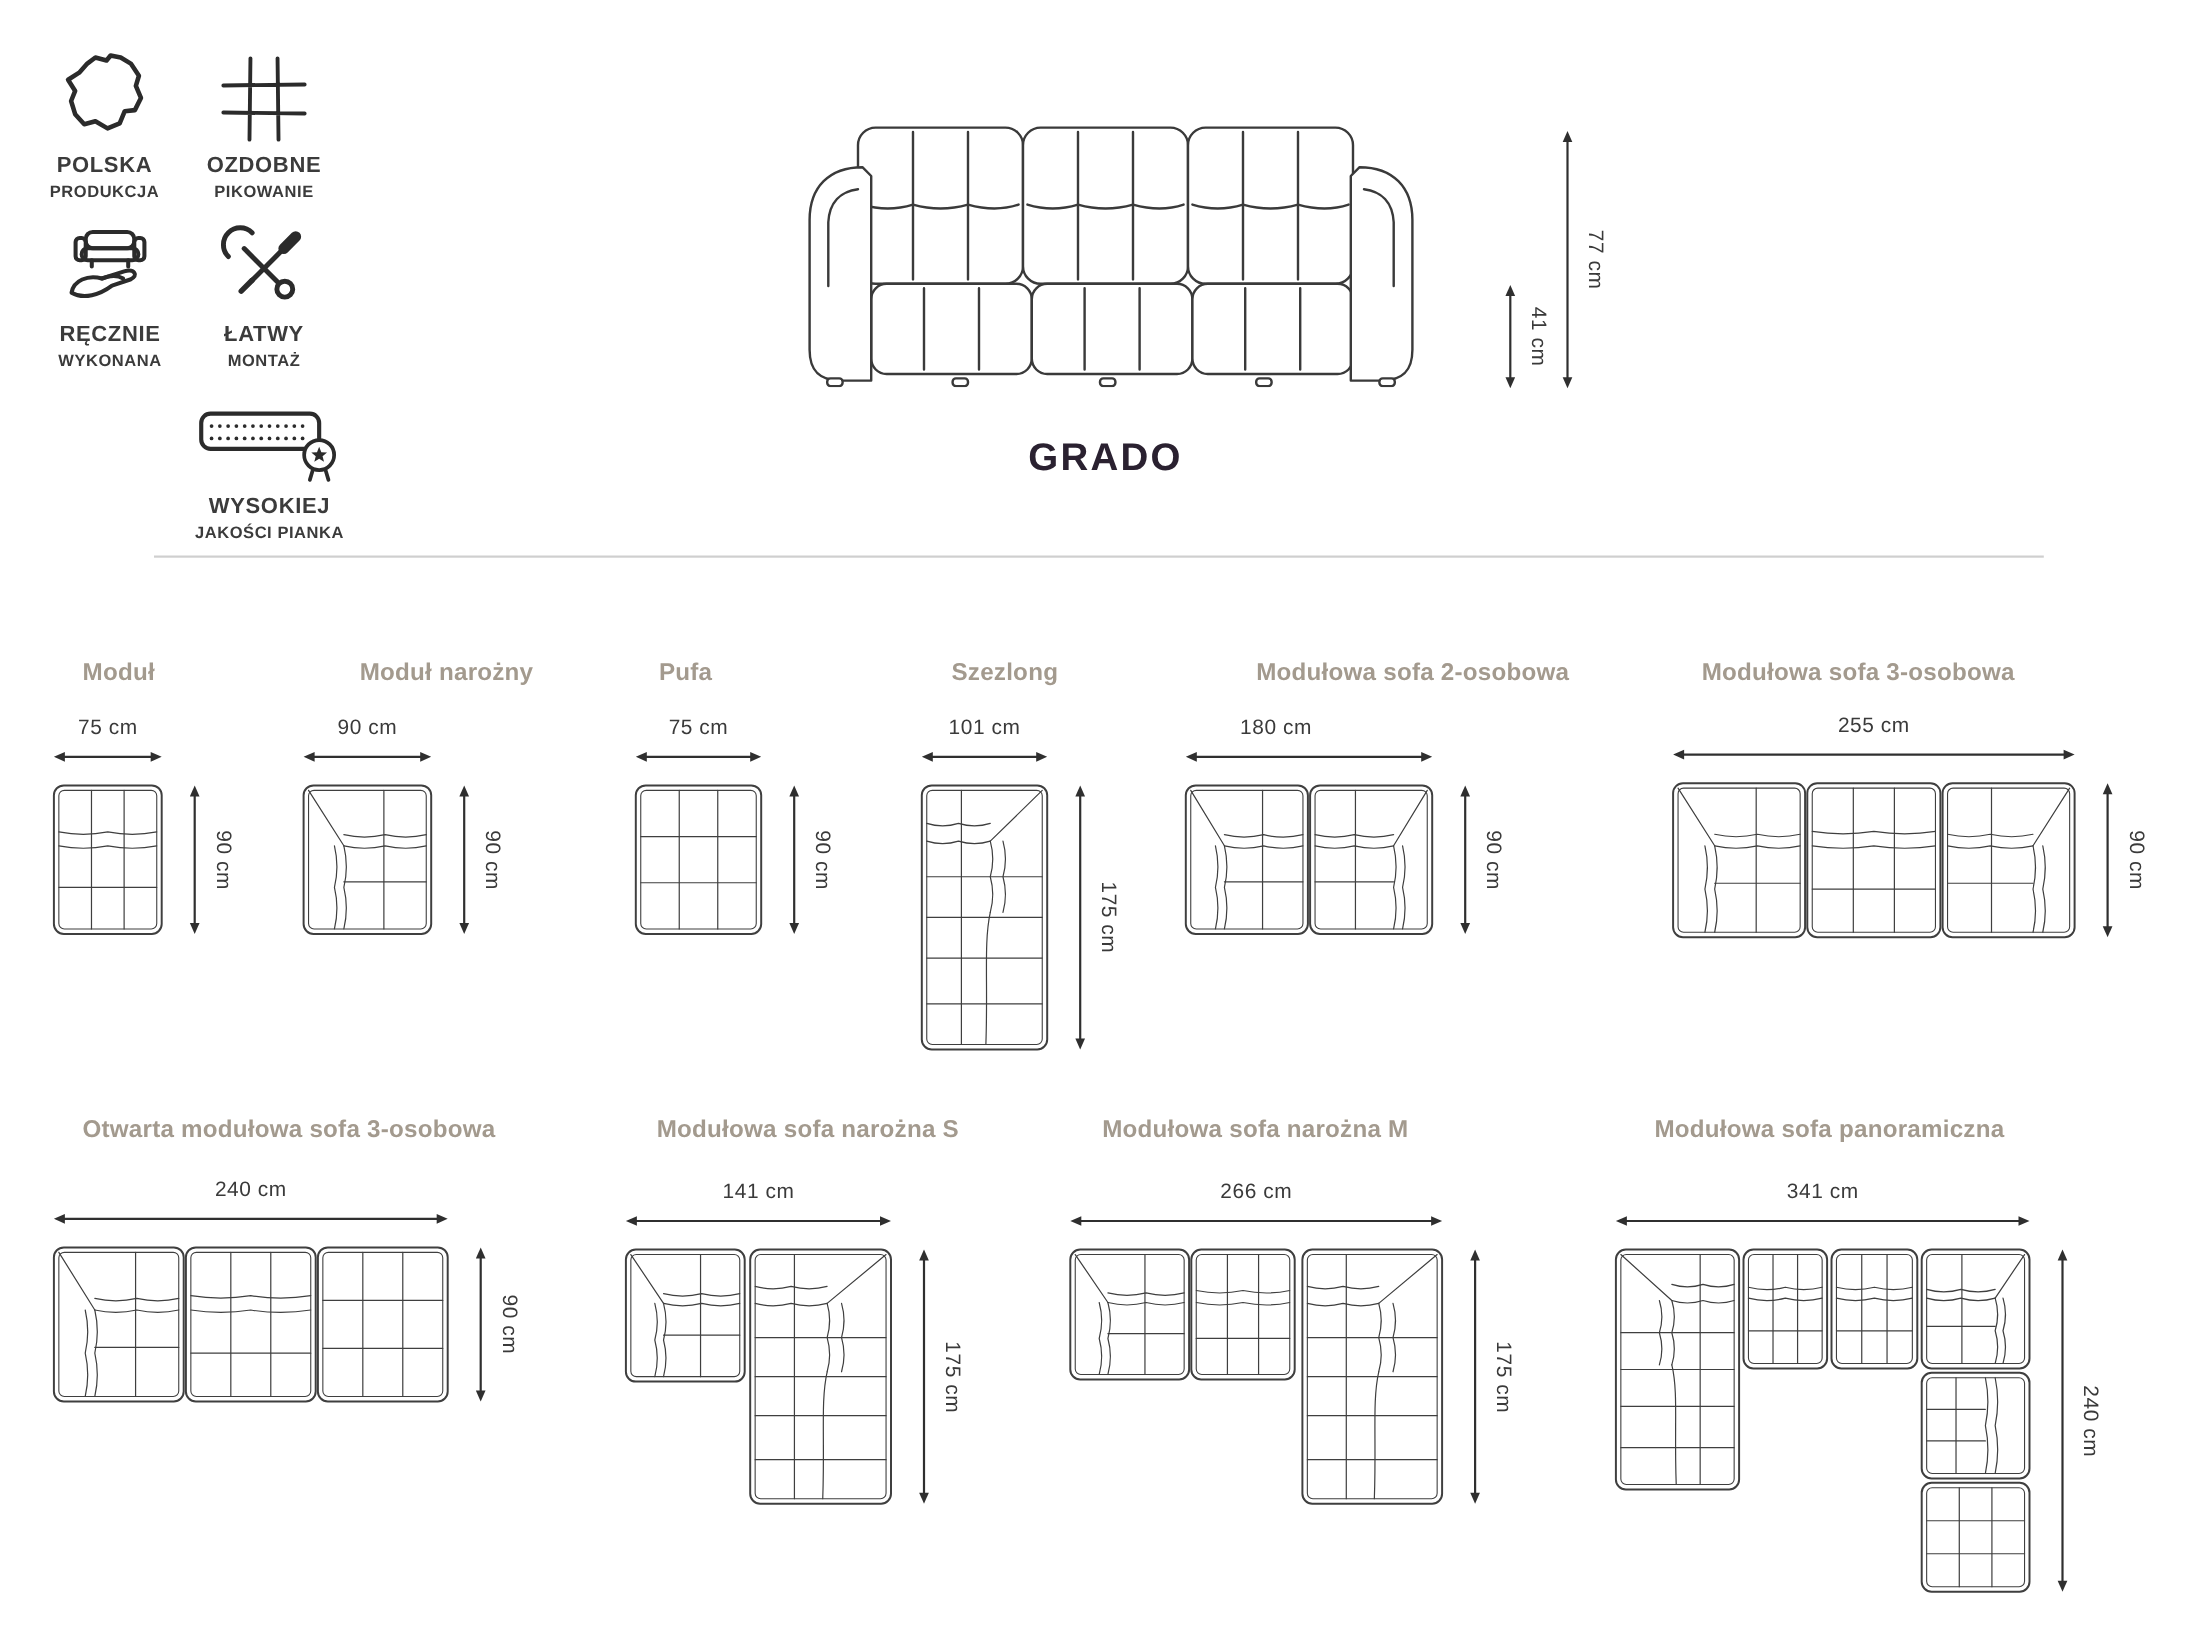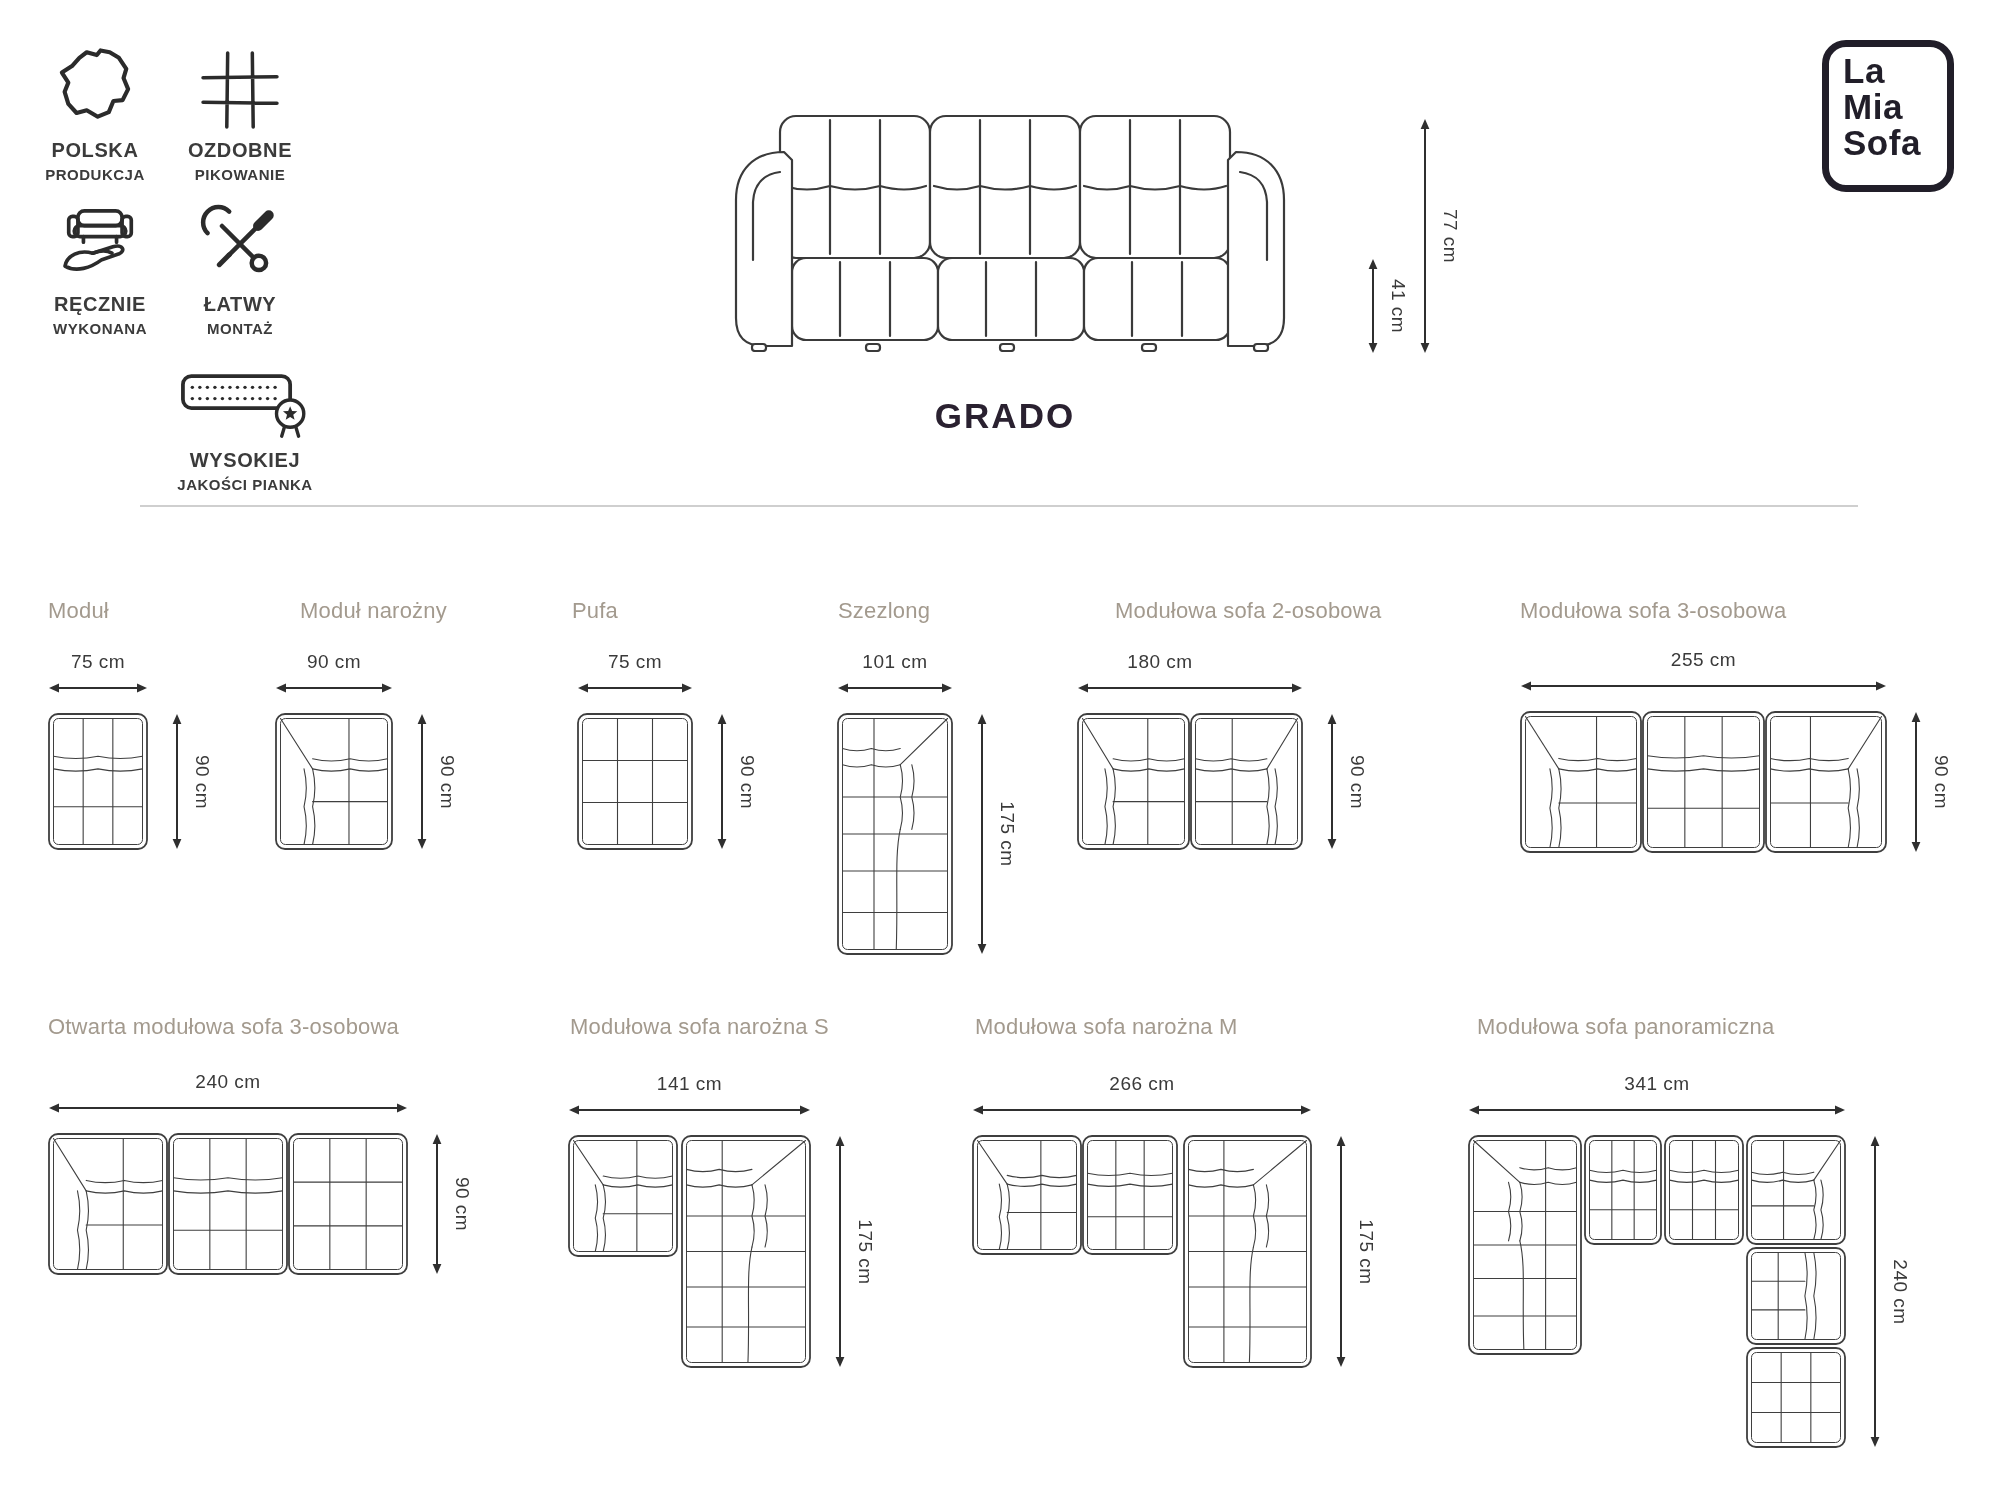--- a/index.html
+++ b/index.html
@@ -5,21 +5,21 @@
   html,body{margin:0;padding:0;background:#ffffff;}
   #canvas{position:relative;width:2000px;height:1500px;background:#ffffff;overflow:hidden;
           font-family:"Liberation Sans", sans-serif;color:#3a3a3a;}
   .abs{position:absolute;}
   .ctr{transform:translateX(-50%);}
   .rot{transform:translate(-50%,-50%) rotate(90deg);white-space:nowrap;}
   .feature{position:absolute;text-align:center;}
   .f-icon{height:96px;display:flex;align-items:center;justify-content:center;}
   .f-line1{font-size:20px;font-weight:700;color:#3b3b3b;letter-spacing:.6px;line-height:24px;}
   .f-line2{font-size:15px;font-weight:700;color:#3b3b3b;letter-spacing:.5px;margin-top:4px;line-height:18px;}
-  .mod-name{font-size:22px;font-weight:400;color:#a39a8e;letter-spacing:.2px;white-space:nowrap;}
+  .mod-name{font-size:22px;font-weight:700;color:#a39a8e;letter-spacing:.2px;white-space:nowrap;margin-left:27px;}
   .dim{font-size:19px;font-weight:500;color:#3a3a3a;letter-spacing:.5px;white-space:nowrap;}
   .grado{font-size:35px;font-weight:700;color:#2a2130;letter-spacing:2px;}
   .logo{box-sizing:border-box;width:132px;height:152px;border:7px solid #211e29;border-radius:24px;
         background:#ffffff;padding:6px 0 0 14px;}
   .logo div{font-size:35px;font-weight:800;color:#211e29;line-height:36px;letter-spacing:.5px;}
   .divider{height:2px;background:#cfcfcf;}
 </style>
 </head>
 <body>
 
@@ -154,25 +154,20 @@
 
   <svg class="abs" style="left:1418px;top:118px;" width="14" height="236" viewBox="0 0 14 236">
     <line x1="7" y1="9" x2="7" y2="227" stroke="#2f2f2f" stroke-width="2"></line>
     <polygon points="7,1 2.6,11 11.4,11" fill="#2f2f2f"></polygon>
     <polygon points="7,235 2.6,225 11.4,225" fill="#2f2f2f"></polygon>
   </svg>
   <div class="dim rot abs" style="left:1450px;top:236px;">77 cm</div>
 
   <div class="grado abs ctr" style="left:1005px;top:396px;">GRADO</div>
 
-  <div class="logo abs" style="left:1822px;top:40px;">
-    <div>La</div>
-    <div>Mia</div>
-    <div>Sofa</div>
-  </div>
 
   <div class="divider abs" style="left:140px;top:505px;width:1718px;"></div>
 
   <div class="abs" id="modules-layer" style="left:0;top:0;width:2000px;height:1500px;">
       <div class="" style="position: static;">
         <div class="mod-name abs" style="left: 48px; top: 598px;">Moduł</div>
         <div class="dim abs ctr" style="left: 98px; top: 651px;">75 cm</div>
         <svg width="100" height="14" viewBox="0 0 100 14" class="abs" style="left: 48px; top: 681px;">
           <line x1="9" y1="7" x2="91" y2="7" stroke="#2f2f2f" stroke-width="2"></line>
           <polygon points="1,7 11,2.6 11,11.4" fill="#2f2f2f"></polygon>

